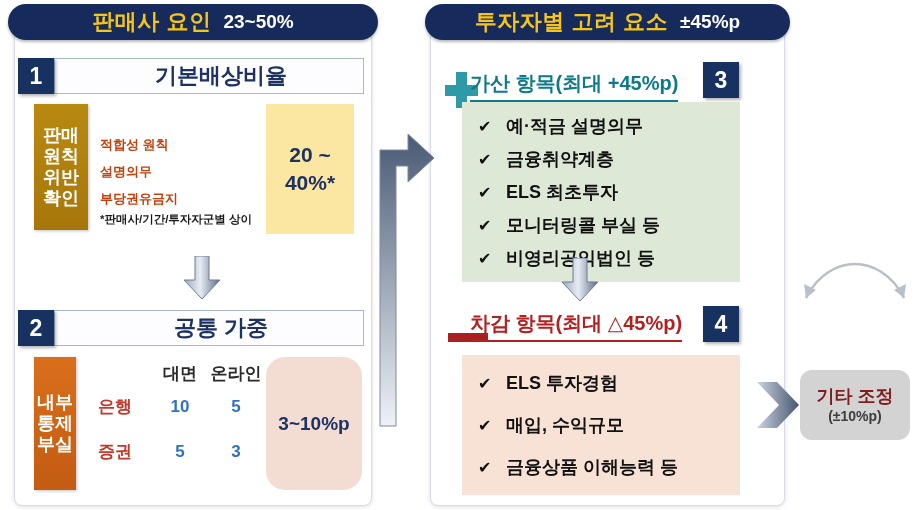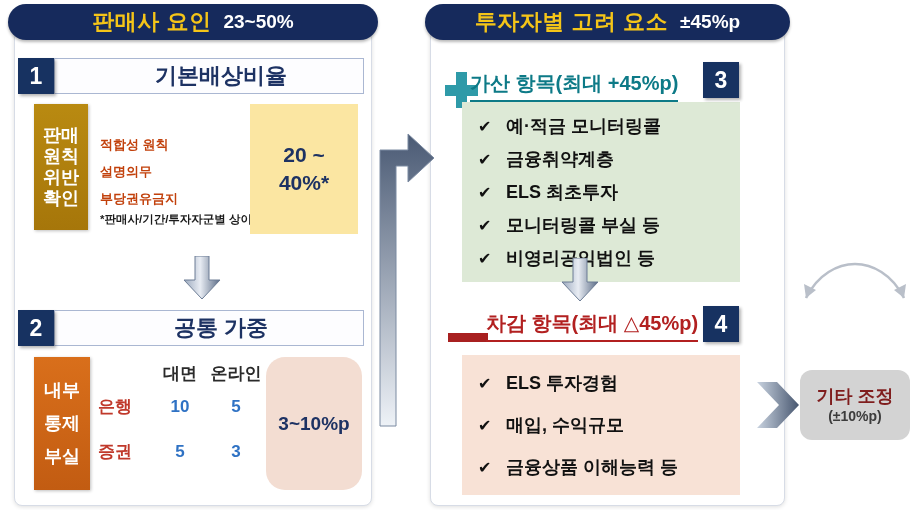--- a/index.html
+++ b/index.html
@@ -216,42 +216,42 @@
     <span>확인</span>
   </div>
 
   <div class="principles" style="left:100px; top:110px;">
     <div class="pl">적합성 원칙</div>
     <div class="pl">설명의무</div>
     <div class="pl">부당권유금지</div>
   </div>
   <div class="footnote" style="left:100px; top:212px;">*판매사/기간/투자자군별 상이</div>
 
-  <div class="valuebox" id="valuebox-1" style="left:250px; top:104px; width:108px; height:130px;">
+  <div class="valuebox" id="valuebox-1" style="left:266px; top:104px; width:88px; height:130px;">
     <span>20 ~</span>
     <span>40%*</span>
   </div>
 
   <div class="down-arrow" style="left:183px; top:256px;">
     <svg width="38" height="44" viewBox="0 0 38 44">
       <defs>
           <linearGradient id="ga1" x1="0" y1="0" x2="1" y2="0">
         <stop offset="0%" stop-color="#9aa8bd"></stop>
             <stop offset="45%" stop-color="#e8ecf3"></stop>
         <stop offset="100%" stop-color="#5a6b85"></stop>
           </linearGradient>
         </defs>
       <polygon points="12,0 26,0 26,24 37,24 19,43 1,24 12,24" fill="url(#ga1)" stroke="#6d7d95" stroke-width="1"></polygon>
     </svg>
   </div>
 
   <div class="badge" style="left:18px; top:310px;">2</div>
   <div class="sec-title" style="left:54px; top:310px; width:310px; height:36px;">공통 가중</div>
 
-  <div class="vlabel" id="vlabel-2" style="left:34px; top:357px; width:56px; height:133px;gap:12px;">
+  <div class="vlabel" id="vlabel-2" style="left:34px; top:357px; width:42px; height:133px;">
     <span>내부</span>
     <span>통제</span>
     <span>부실</span>
   </div>
 
   <div class="wtable" style="left:98px; top:362px;">
     <div class="wt-head">
       <span class="h1">대면</span>
       <span class="h2">온라인</span>
     </div>
@@ -293,21 +293,21 @@
       <rect x="13" y="2" width="11" height="36" fill="#2e9aa8"></rect>
       <rect x="2" y="15" width="33" height="11" fill="#2e9aa8"></rect>
     </svg>
   </div>
   <div class="subhead" id="subhead-add" style="left:470px; top:70px; padding-bottom:3px;">가산 항목(최대 +45%p)</div>
   <div class="badge" style="left:703px; top:62px;">3</div>
 
   <div class="checkbox-list" id="list-add" style="left:462px; top:102px; width:278px;">
     <div class="chk-item">
       <span class="chk-mark">✔</span>
-      <span>예·적금 모니터링콜</span>
+      <span>예·적금 설명의무</span>
     </div>
     <div class="chk-item">
       <span class="chk-mark">✔</span>
       <span>금융취약계층</span>
     </div>
     <div class="chk-item">
       <span class="chk-mark">✔</span>
       <span>ELS 최초투자</span>
     </div>
     <div class="chk-item">
@@ -331,21 +331,21 @@
         </defs>
       <polygon points="12,0 26,0 26,24 37,24 19,43 1,24 12,24" fill="url(#ga2)" stroke="#6d7d95" stroke-width="1"></polygon>
     </svg>
   </div>
 
   <div class="sign-minus" style="left:446px; top:330px;">
     <svg width="44" height="14" viewBox="0 0 44 14">
       <rect x="2" y="3" width="40" height="9" fill="#a82020"></rect>
     </svg>
   </div>
-  <div class="subhead" id="subhead-sub" style="left:470px; top:310px; padding-bottom:3px;margin-left:16px;">차감 항목(최대 △45%p)</div>
+  <div class="subhead" id="subhead-sub" style="left:470px; top:310px; padding-bottom:3px;">차감 항목(최대 △45%p)</div>
   <div class="badge" style="left:703px; top:306px;">4</div>
 
   <div class="checkbox-list" id="list-sub" style="left:462px; top:355px; width:278px; padding-top:16px; padding-bottom:16px;">
     <div class="chk-item" style="margin-bottom:18px;">
       <span class="chk-mark">✔</span>
       <span>ELS 투자경험</span>
     </div>
     <div class="chk-item" style="margin-bottom:18px;">
       <span class="chk-mark">✔</span>
       <span>매입, 수익규모</span>

